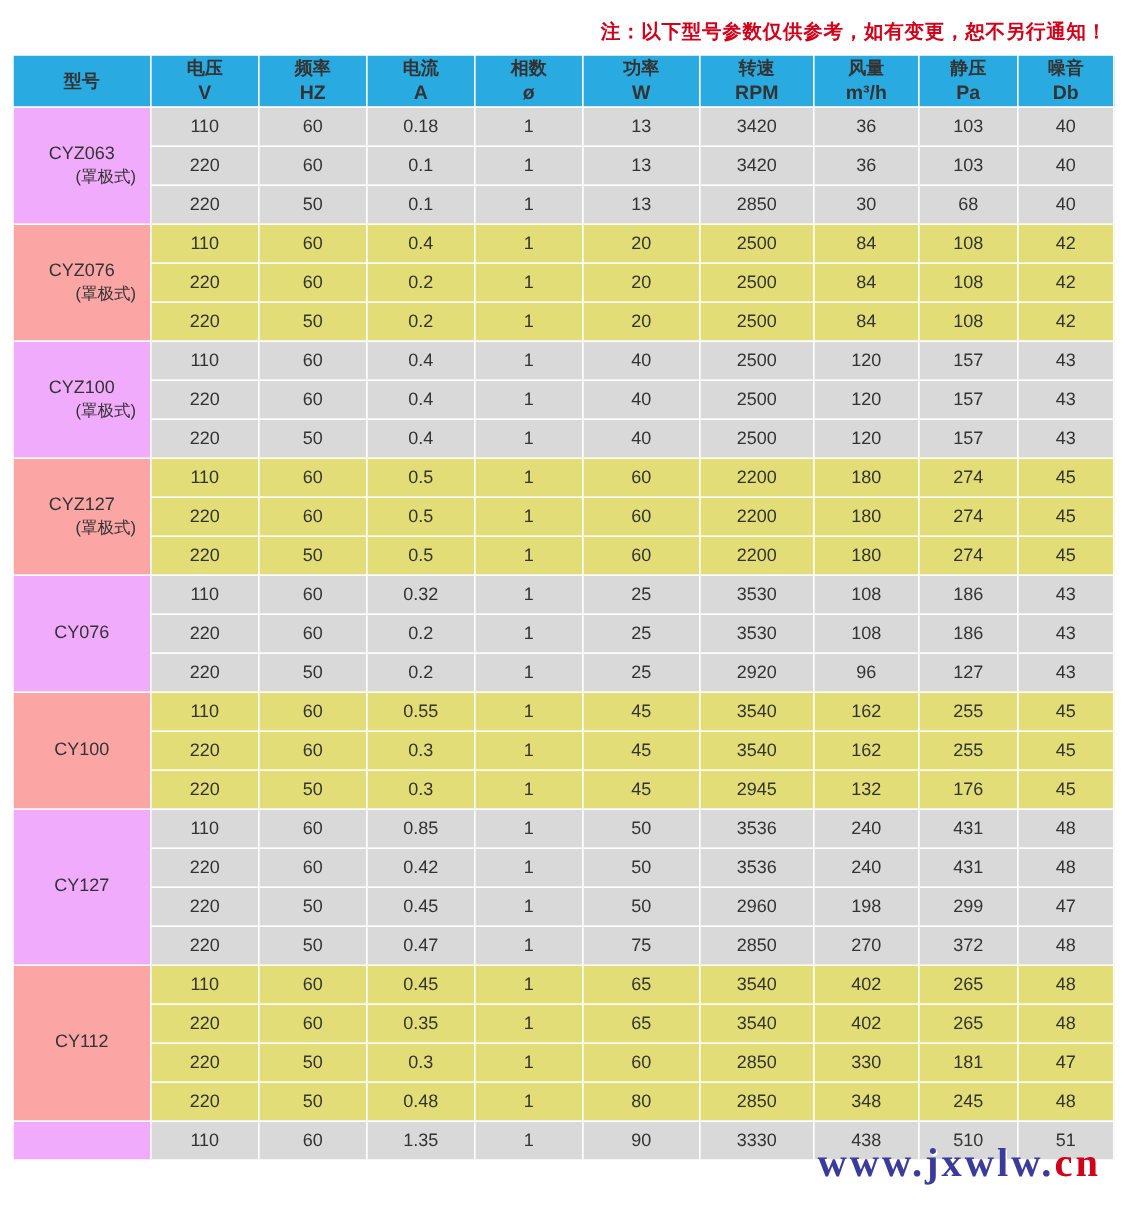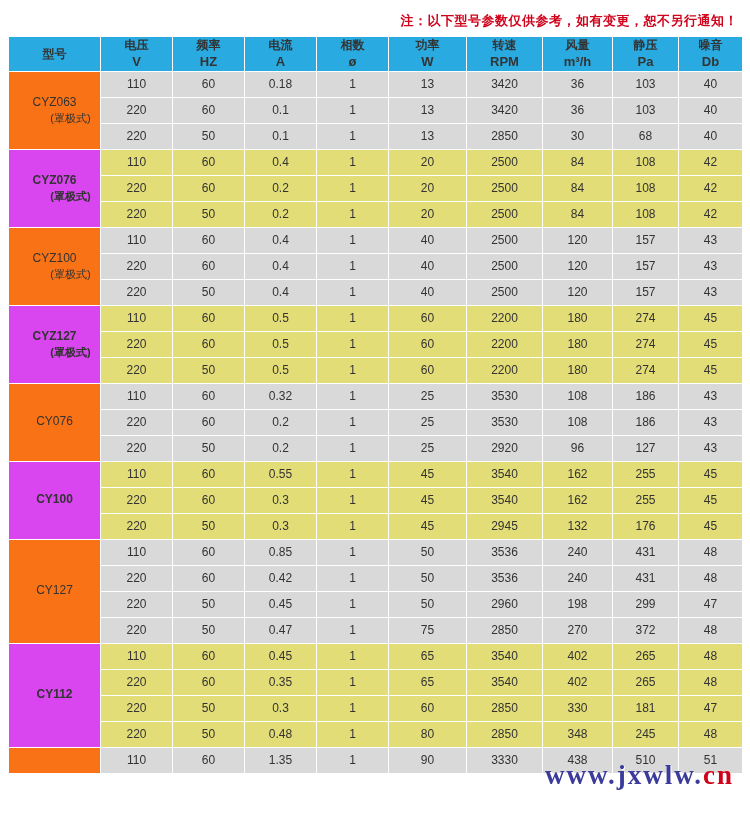--- a/index.html
+++ b/index.html
@@ -55,22 +55,22 @@
     line-height: 1.3;
   }
   td.model .sub {
     display: block;
     font-size: 11px;
     color: #333333;
     padding-left: 32px;
   }
   tr.grey td { background: #d9d9d9; }
   tr.yellow td { background: #e3dd77; }
-  tr.grey td.model { background: #f97316; }
-  tr.yellow td.model { background: #d946ef; font-weight: bold; }
+  tr.grey td.model { background: #f0abfc; }
+  tr.yellow td.model { background: #fca5a5; }
   .watermark {
     position: absolute;
     right: 14px;
     bottom: 26px;
     font-family: Liberation Serif, serif;
     font-size: 27px;
     font-weight: bold;
     letter-spacing: 2px;
     color: #3b3b9b;
     text-shadow: 1px 1px 0 #ffffff;

